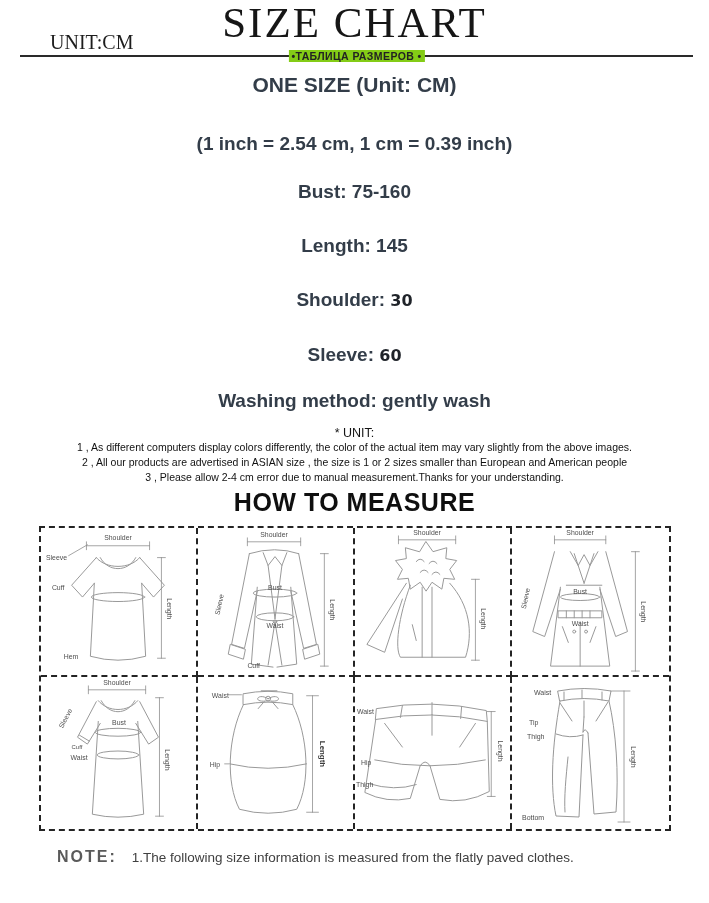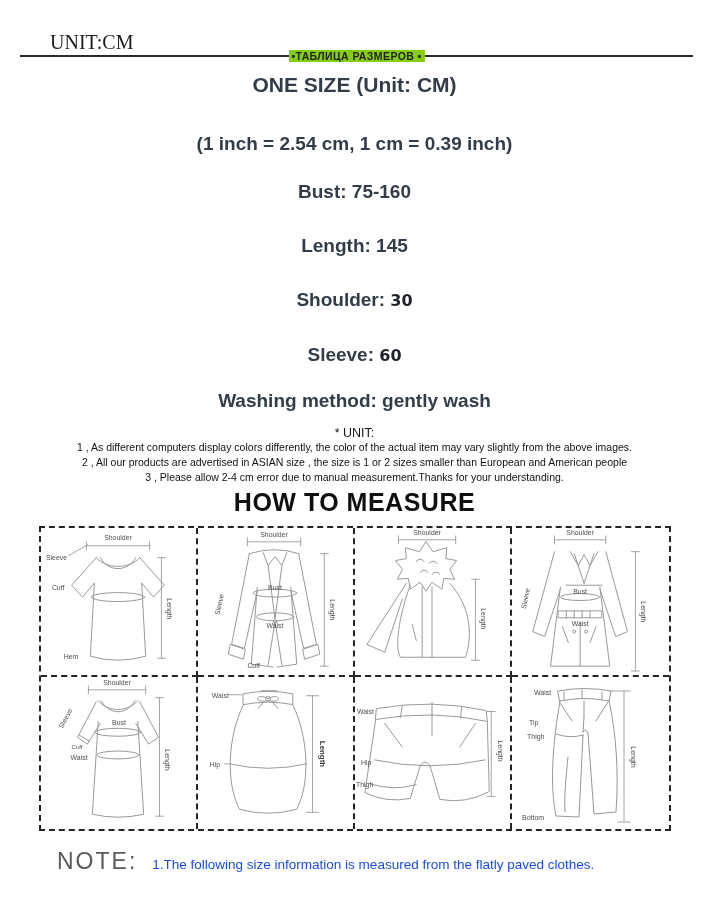--- a/index.html
+++ b/index.html
@@ -53,29 +53,30 @@
   .cell:nth-child(n+5) { border-bottom:none; }
   .diag { width:100%; height:100%; display:block; }
   .diag path, .diag ellipse, .diag circle {
     fill:none; stroke:#979797; stroke-width:1; stroke-linejoin:round; stroke-linecap:round;
   }
   .diag .m { stroke:#8d8d8d; stroke-width:.8; }
   .diag text { font-family:"Liberation Sans", sans-serif; font-size:7px; fill:#4d4d4d; }
   .diag text.b { font-weight:bold; font-size:8px; fill:#3a3a3a; }
   
   .footer { margin:17px 0 0 57px; display:flex; align-items:baseline; gap:15px; }
-  .footer-label { font-size:23px; color:#5a5a5a; letter-spacing:2px; }
-  .footer-text  { font-size:13.5px; color:#1d4ed8; }
+  .footer-label { font-size:16px; color:#5a5a5a; letter-spacing:2px;font-weight:bold; }
+  .footer-text  { font-size:13.5px; color:#404040; }
 </style>
 </head>
 <body>
 
 <div class="page">
 
   <div class="header">
+    <div class="title">SIZE CHART</div>
     <span class="unit-label">UNIT:CM</span>
     <div class="header-rule">
       <span class="subtitle">•ТАБЛИЦА РАЗМЕРОВ •</span>
     </div>
   </div>
 
   <div class="center one-size m-bold">ONE SIZE (Unit: CM)</div>
   <div class="center conversion m-bold">(1 inch = 2.54 cm, 1 cm = 0.39 inch)</div>
 
   <div class="center m-line m-bold mt-b">

